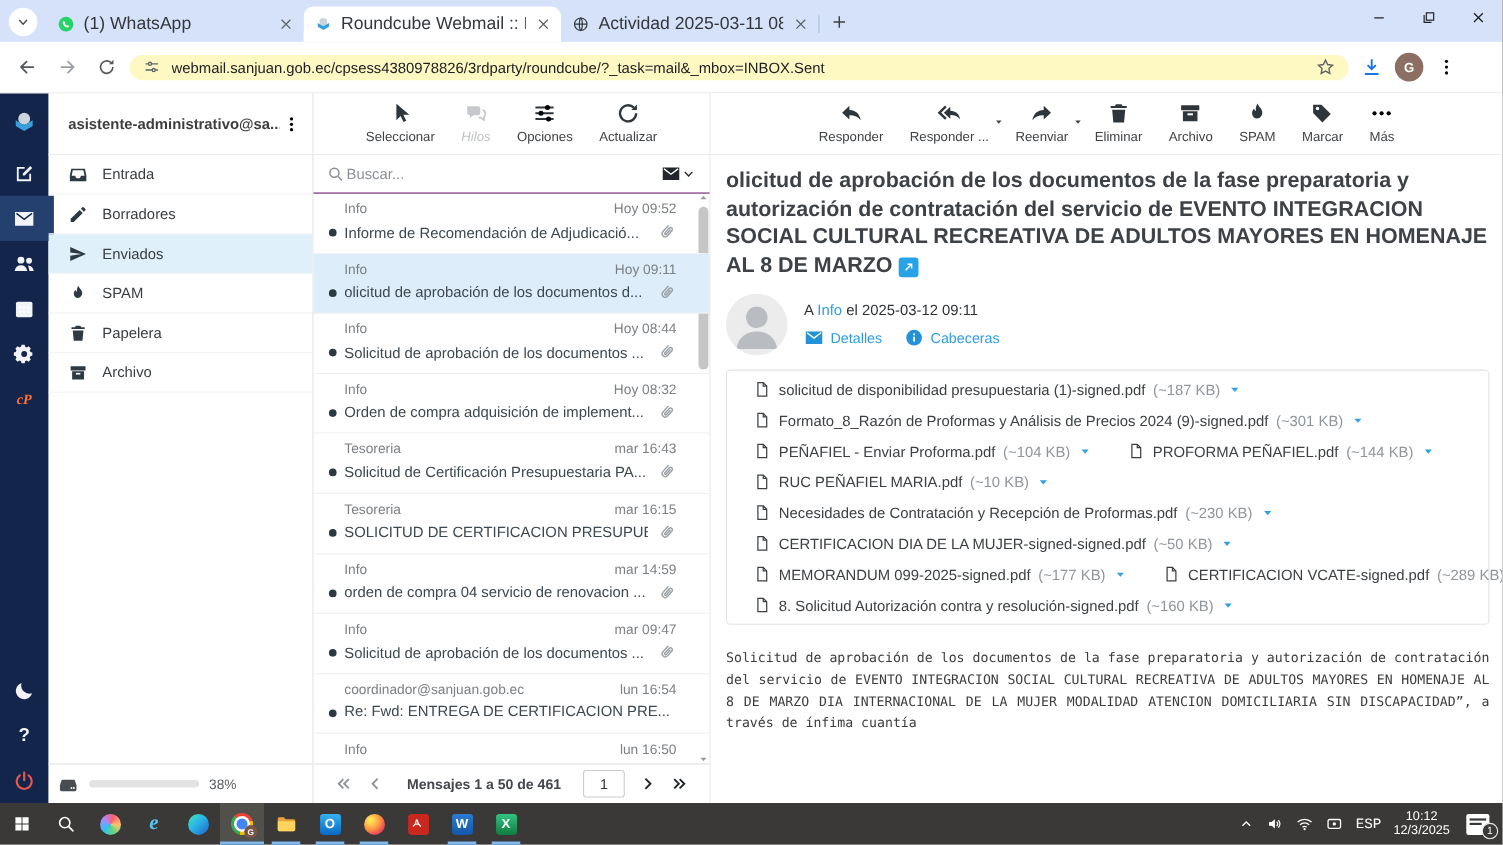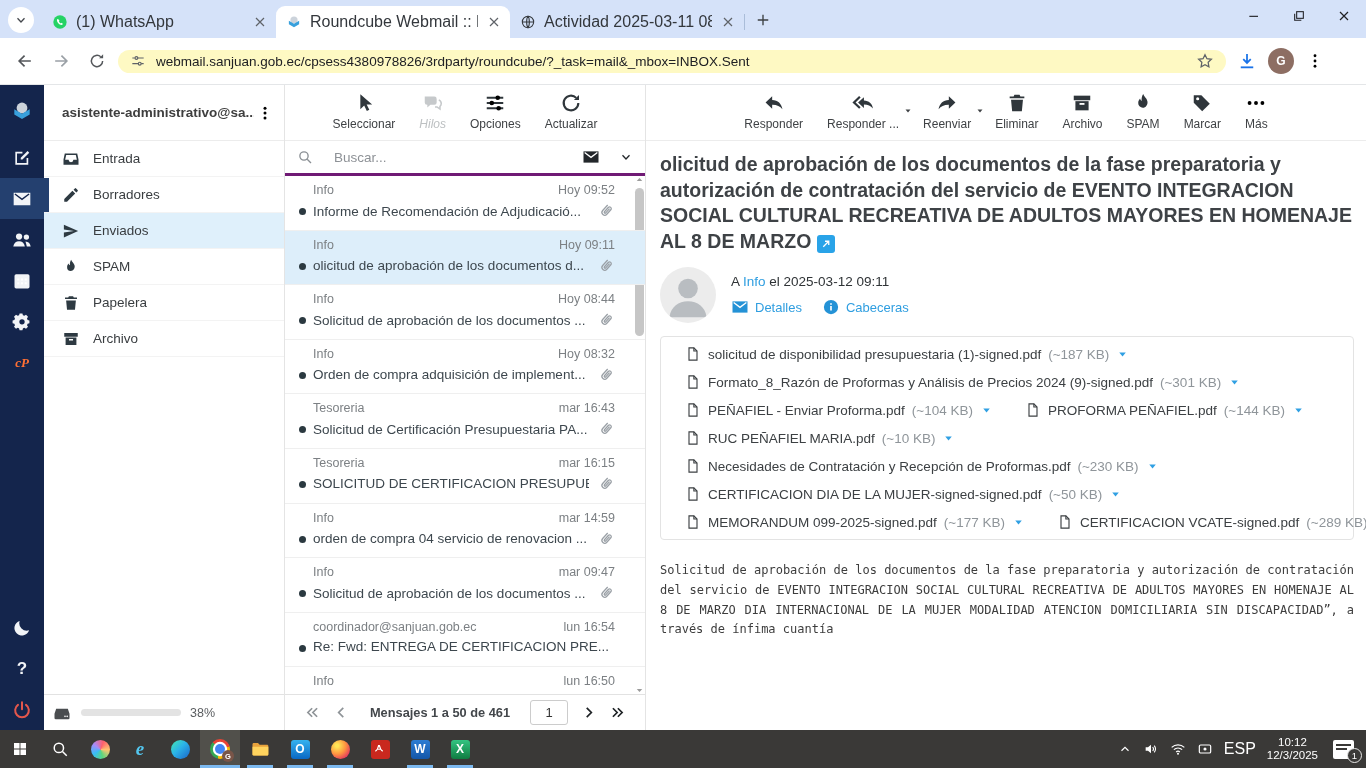--- a/index.html
+++ b/index.html
@@ -57,21 +57,21 @@
   .qfill{height:100%;background:#62b2e8;border-radius:4px;}
   .qpct{font-size:12.5px;color:#5a5d60;}
 
   .listcol{width:361px;border-right:1px solid #e4e4e4;display:flex;flex-direction:column;flex:none;}
   .ltoolbar,.ctoolbar{height:56px;display:flex;justify-content:center;gap:20px;padding-top:7px;border-bottom:1px solid #ececec;flex:none;}
   .tbtn{display:flex;flex-direction:column;align-items:center;gap:3px;font-size:12px;color:#3f4245;position:relative;padding:0 2px;}
   .tbtn .ic{color:#2f363b;}
   .tbtn.disabled{color:#bdc0c2;font-style:italic;}
   .tbtn.disabled .ic{color:#c6c9cb;}
   .tbtn .cdn{position:absolute;right:-12px;top:14px;width:10px;height:10px;color:#3f4245;}
-  .searchrow{height:35px;border-bottom:3px solid #701a75;display:flex;align-items:center;gap:19px;padding:0 12px;flex:none;}
+  .searchrow{height:35px;border-bottom:1px solid #701a75;display:flex;align-items:center;gap:0;padding:0 12px;flex:none;}
   .searchrow .mag{color:#8a8f94;}
   .searchrow input{border:0;outline:0;flex:1;font-size:13.5px;color:#333;font-family:"Liberation Sans",sans-serif;background:transparent;}
   .searchrow input::placeholder{color:#8d9196;}
   .searchrow .dk{color:#23272b;}
   .msglist{flex:1;overflow:hidden;position:relative;}
   .msg{height:54.6px;padding:7px 30px 0 28px;border-bottom:1px solid #efefef;position:relative;}
   .msg.selected{background:#ddeefa;}
   .msg-top{display:flex;justify-content:space-between;font-size:12.5px;color:#7c8084;}
   .msg-sub{display:flex;align-items:center;gap:8px;margin-top:5px;font-size:13.5px;color:#3d474e;position:relative;}
   .dot{position:absolute;left:-14px;top:6px;width:7px;height:7px;border-radius:50%;background:#2b3940;}
@@ -118,21 +118,21 @@
   .gradcircle{width:19px;height:19px;border-radius:50%;}
   .chrome-ic{width:20px;height:20px;border-radius:50%;position:relative;
     background:conic-gradient(from -45deg,#ea4335 0 33%,#fbbc05 0 66%,#34a853 0 100%);}
   .chrome-ic::after{content:"";position:absolute;inset:5px;background:#4285f4;border-radius:50%;box-shadow:0 0 0 2.2px #fff;}
   .chrome-badge{position:absolute;right:-4px;bottom:-3px;width:12px;height:12px;border-radius:50%;background:#795548;
     color:#fff;font-size:7.5px;font-weight:700;display:flex;align-items:center;justify-content:center;z-index:2;}
   .lsq{width:19px;height:19px;border-radius:3px;color:#fff;display:flex;align-items:center;justify-content:center;
     font-weight:700;font-size:12px;font-family:"Liberation Sans",sans-serif;}
   .tray{margin-left:auto;display:flex;align-items:center;gap:11px;padding:0 12px;}
   .trayic{color:#fff;}
-  .lang{font-size:16px;}
+  .lang{font-size:13px;font-family:Liberation Mono, monospace;}
   .clock{text-align:center;font-size:11.5px;line-height:13.5px;}
   .notif{width:21px;height:19px;background:#fff;border-radius:2px;position:relative;margin-left:4px;}
   .notif i{position:absolute;left:3px;right:3px;height:2px;background:#3a3937;}
   .notif i:nth-child(1){top:4px}.notif i:nth-child(2){top:8px;right:7px}
   .nbadge{position:absolute;right:-8px;bottom:-4px;width:15px;height:15px;border:1.6px solid #e8e8e8;border-radius:50%;
     background:#3a3937;color:#fff;font-size:9.5px;font-style:normal;display:flex;align-items:center;justify-content:center;}
 </style>
 </head>
 <body>
 
@@ -959,20 +959,37 @@
                 </span>
                 <span class="attname">CERTIFICACION VCATE-signed.pdf</span>
                 <span class="attsize">(~289 KB)</span>
                 <span class="ic acaret">
                   <svg viewBox="0 0 24 24">
                     <path d="M6 8.5h12L12 15.5z" fill="currentColor"></path>
                   </svg>
                 </span>
               </span>
             </div>
+            <div class="attrow">
+              <span class="attitem">
+                <span class="ic i16 pdfic">
+                  <svg viewBox="0 0 24 24">
+                    <path d="M6 2.8h7.3L18 7.5v13.7H6z" fill="none" stroke="currentColor" stroke-width="1.7"></path>
+                    <path d="M13.3 2.8v4.7H18" fill="none" stroke="currentColor" stroke-width="1.7"></path>
+                  </svg>
+                </span>
+                <span class="attname">8. Solicitud Autorización contra y resolución-signed.pdf</span>
+                <span class="attsize">(~160 KB)</span>
+                <span class="ic acaret">
+                  <svg viewBox="0 0 24 24">
+                    <path d="M6 8.5h12L12 15.5z" fill="currentColor"></path>
+                  </svg>
+                </span>
+              </span>
+            </div>
           </div>
         <div class="bodytext">Solicitud de aprobación de los documentos de la fase preparatoria y autorización de contratación del servicio de EVENTO INTEGRACION SOCIAL CULTURAL RECREATIVA DE ADULTOS MAYORES EN HOMENAJE AL 8 DE MARZO DIA INTERNACIONAL DE LA MUJER MODALIDAD ATENCION DOMICILIARIA SIN DISCAPACIDAD”, a través de ínfima cuantía</div>
       </div>
     </div>
   </div>
 
   <div class="taskbar">
     <div id="tapps" style="display:flex;">
         <div class="tapp">
           <span class="ic i18">

